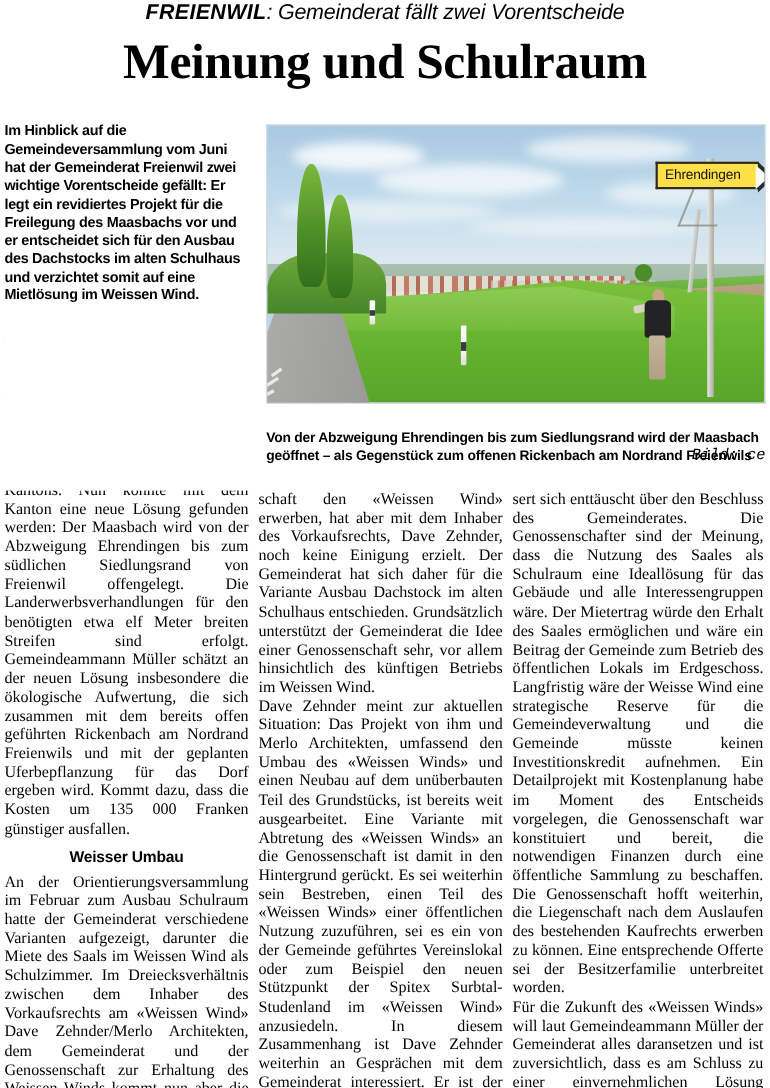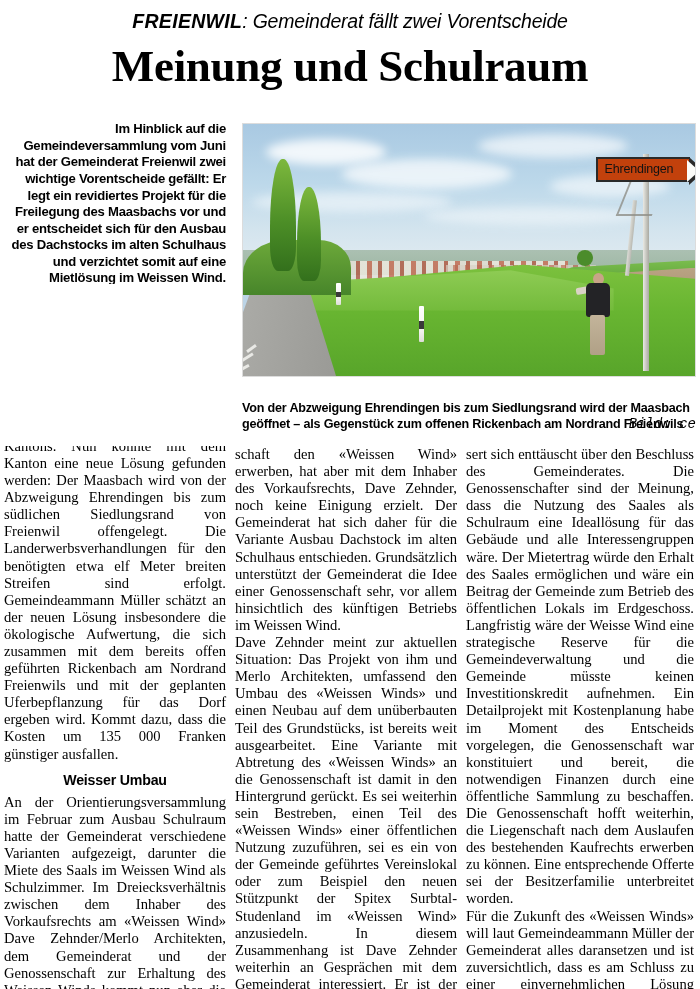--- a/index.html
+++ b/index.html
@@ -25,21 +25,20 @@
   }
 
   
   .kicker {
     text-align: center;
     font-family: "Liberation Sans", sans-serif;
     font-style: italic;
     font-size: 19.5px;
     line-height: 22px;
     letter-spacing: -0.2px;
-    padding-top: 10px;
     white-space: nowrap;
   }
   .kicker .place {
     font-weight: bold;
     letter-spacing: 0.3px;
   }
   .kicker .rest {
     font-weight: normal;
   }
 
@@ -66,21 +65,21 @@
     top: 0;
     width: 222px;
   }
 
   .lead {
     font-family: "Liberation Sans", sans-serif;
     font-weight: bold;
     font-size: 13.1px;
     line-height: 16.6px;
     letter-spacing: -0.25px;
-    text-align: right;
+    text-align: left;
     margin: 0;
   }
 
   .byline {
     font-family: "Liberation Sans", sans-serif;
     font-weight: bold;
     font-size: 10px;
     letter-spacing: 2.3px;
     margin-top: 17px;
     padding-bottom: 5px;
@@ -256,21 +255,21 @@
   }
   .signpost2 {
     position: absolute; left: 85.5%; top: 30%; width: 4px; height: 30%;
     background: linear-gradient(90deg,#dcdcd6 0%,#b8b8b1 100%);
     transform: rotate(6deg);
   }
   .signplate {
     position: absolute; left: 78%; top: 13%;
     height: 25px;
     min-width: 94px;
-    background: #c2410c;
+    background: #fde047;
     border: 2px solid #2a2a2a;
     border-right: none;
     display: flex; align-items: center;
     padding: 0 2px 0 7px;
     box-sizing: border-box;
   }
   .signplate .sign-label {
     font-family: "Liberation Sans", sans-serif;
     font-size: 12.5px;
     font-weight: normal;

